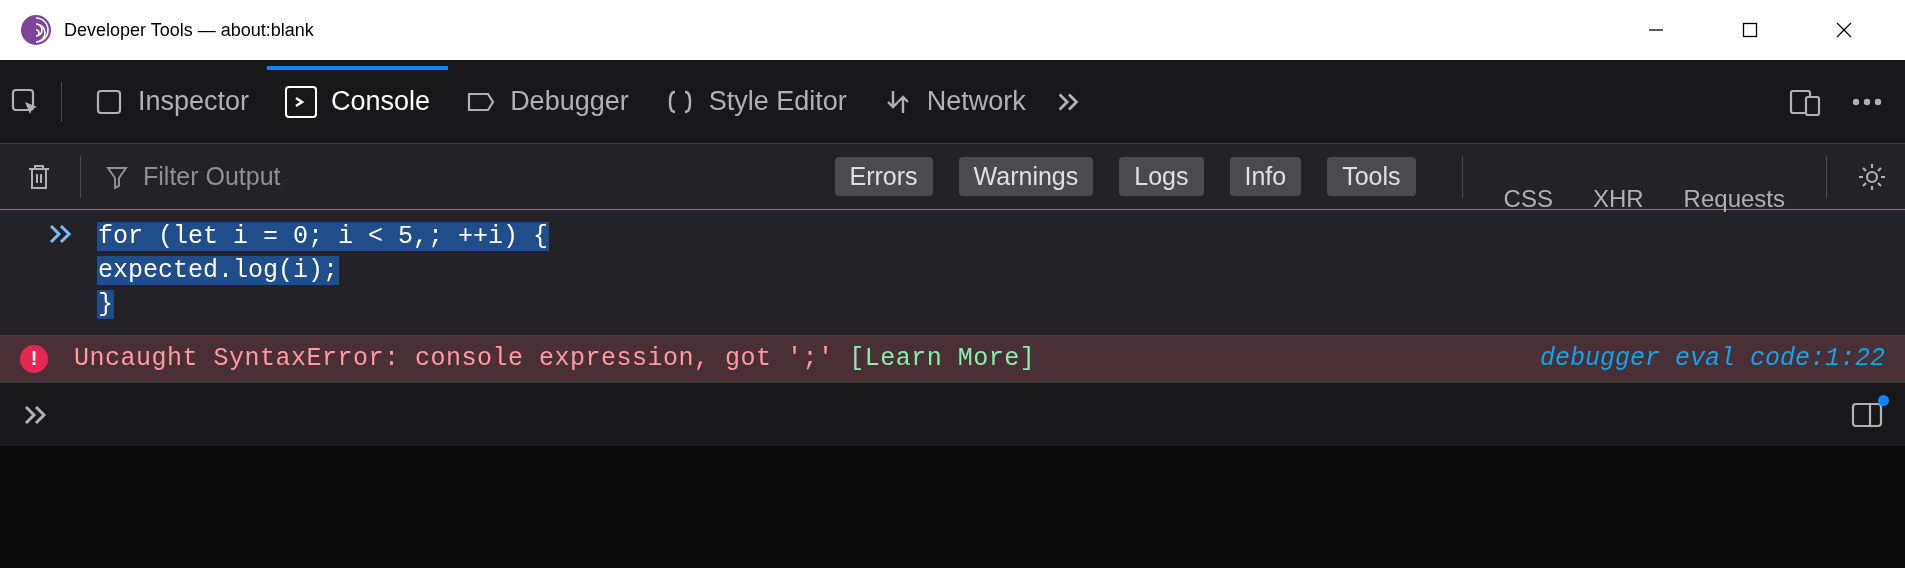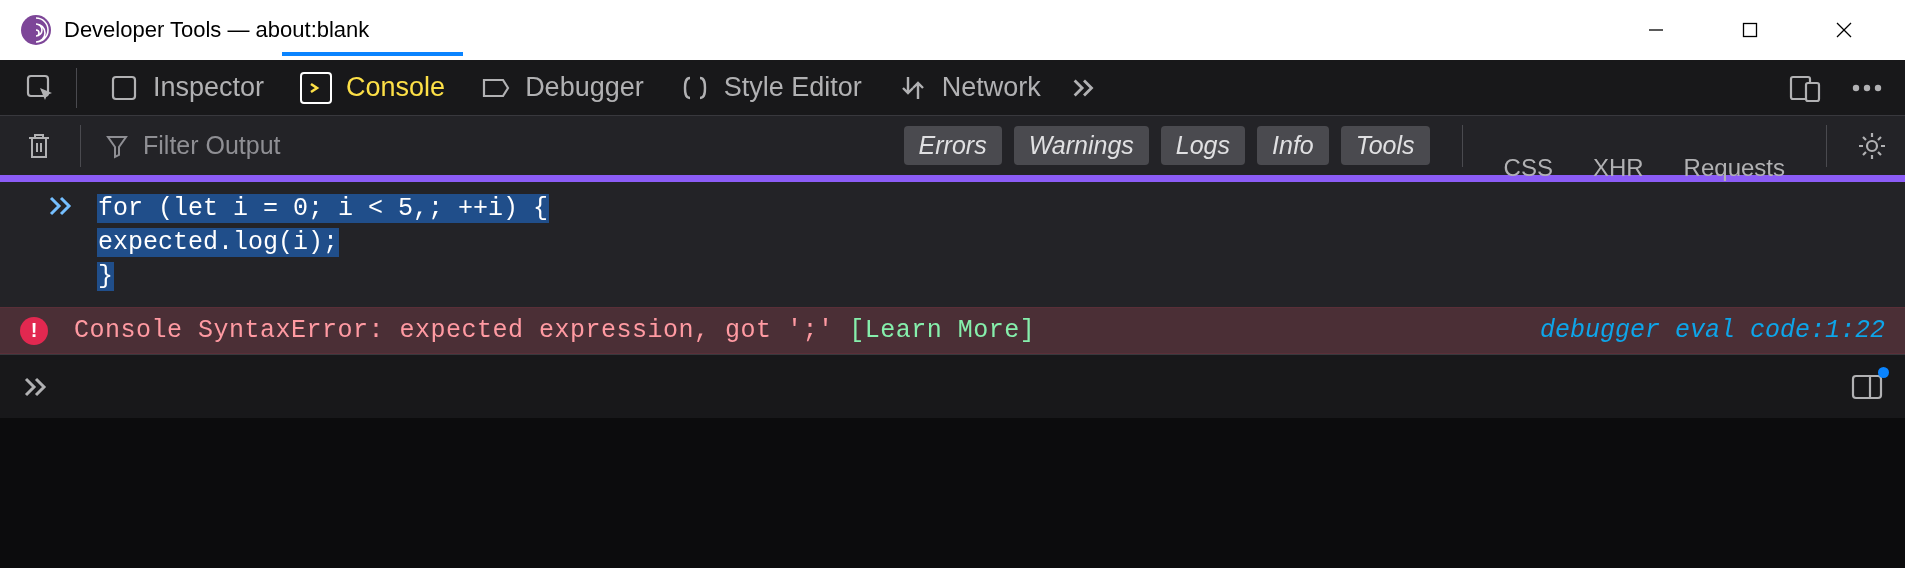--- a/index.html
+++ b/index.html
@@ -1,47 +1,47 @@
 <!DOCTYPE html>
 <html><head>
 <meta charset="utf-8">
 <style>
   * { box-sizing: border-box; margin: 0; padding: 0; }
   html, body { width: 1905px; height: 568px; overflow: hidden; font-family: "Segoe UI", Arial, sans-serif; background: #0c0c0d; color: #b1b1b3; }
   
   
   .titlebar { height: 60px; background: #ffffff; display: flex; align-items: center; padding: 0 10px 0 20px; }
   .titlebar .app-icon { width: 32px; height: 32px; margin-right: 12px; }
-  .titlebar .title { font-size: 22px; color: #000; font-weight: 400; flex: 1; }
+  .titlebar .title { font-size: 18px; color: #000; font-weight: 400; flex: 1; }
   .win-controls { display: flex; gap: 48px; align-items: center; padding-right: 28px; }
   .win-btn { width: 46px; height: 46px; display: flex; align-items: center; justify-content: center; cursor: pointer; }
   .win-btn svg { stroke: #000; stroke-width: 1.3; fill: none; }
   
   
-  .tabbar { height: 56px; background: #18181a; display: flex; align-items: center; padding: 0 16px 0 18px; border-bottom: 1px solid #38383d; }
+  .tabbar { height: 84px; background: #18181a; display: flex; align-items: center; padding: 0 16px 0 3px; border-bottom: 1px solid #38383d; }
   .pick-btn { width: 44px; height: 44px; display: flex; align-items: center; justify-content: center; cursor: pointer; }
   .vsep { width: 1px; height: 40px; background: #4a4a4f; margin: 0 14px; }
   .tab { display: flex; align-items: center; gap: 14px; padding: 0 18px; height: 72px; cursor: pointer; font-size: 27px; color: #b1b1b3; position: relative; }
-  .tab.active { color: #fde047; }
+  .tab.active { color: #ffffff; }
   .tab.active::before { content: ""; position: absolute; top: 0; left: 0; right: 0; height: 4px; background: #0a84ff; }
   .tab .ticon { width: 30px; height: 30px; display: flex; align-items: center; justify-content: center; }
   .tab .ticon svg { stroke: currentColor; fill: none; }
   .tab.active .ticon.console-box { border: 2.5px solid #fff; border-radius: 4px; width: 32px; height: 32px; }
   .spacer { flex: 1; }
   .rbtn { width: 44px; height: 44px; display: flex; align-items: center; justify-content: center; cursor: pointer; }
   
   
-  .toolbar { height: 66px; background: #232327; display: flex; align-items: center; padding: 0 14px 0 20px; border-bottom: 7px solid #8b5cf6; gap: 10px; font-size: 25px; }
+  .toolbar { height: 66px; background: #232327; display: flex; align-items: center; padding: 0 14px 0 20px; border-bottom: 1px solid #8b5cf6; gap: 10px; font-size: 25px; }
   .trash { width: 38px; height: 38px; display:flex; align-items:center; justify-content:center; cursor:pointer; }
   .vsep2 { width: 1px; height: 42px; background: #4a4a4f; margin: 0 14px 0 12px; }
   .filter-wrap { display:flex; align-items:center; gap:14px; flex: 0 0 auto; width: 480px; }
   .filter-input { background: transparent; border: none; color: #b1b1b3; font-size: 25px; outline: none; width: 340px; }
   .filter-input::placeholder { color: #8f8f94; }
   .flex1 { flex:1; }
-  .pill { background: #4a4a4f; color: #e0e0e2; padding: 5px 15px; border-radius: 4px; cursor: pointer; font-size: 25px; margin-right: 6px; font-style: italic; }
+  .pill { background: #4a4a4f; color: #e0e0e2; padding: 5px 15px; border-radius: 4px; cursor: pointer; font-size: 25px; margin-right: 20px; }
   .pill-group { display:flex; gap: 6px; }
   .plain-btn { color: #b1b1b3; padding: 5px 15px; cursor:pointer; font-size: 24px; margin-top: 44px; }
   .vsep3 { width:1px; height:42px; background:#4a4a4f; margin: 0 16px; }
   .gear { width:38px; height:38px; display:flex; align-items:center; justify-content:center; cursor:pointer; }
 
   
   .console-body { background: #232327; }
   .input-row { display:flex; padding: 10px 0 14px 20px; font-family: "Consolas","Courier New",monospace; font-size: 25px; line-height: 1.35; margin-left: 27px; }
   .prompt { color: #75bfff; width: 50px; padding-top: 2px; }
   .code { color: #d7d7db; }
@@ -224,21 +224,21 @@
     <div class="code">
       <div><span class="hl">for (let i = 0; i &lt; 5,; ++i) {</span></div>
       <div><span class="hl">  expected.log(i);</span></div>
       <div><span class="hl">}</span></div>
     </div>
   </div>
 
   <div class="error-row">
     <div class="err-icon">!</div>
     <div class="err-msg">
-      <span>Console SyntaxError: expected expression, got ';' </span>
+      <span>Uncaught SyntaxError: console expression, got ';' </span>
       <span class="learn-more">[Learn More]</span>
     </div>
     <div class="err-src">debugger eval code:1:22</div>
   </div>
 </div>
 
 <div class="bottom-row">
   <div class="prompt2">
     <svg width="28" height="24" viewBox="0 0 28 24" stroke="#b1b1b3" stroke-width="3" fill="none">
         <path d="M4 4 L12 12 L4 20"></path>

